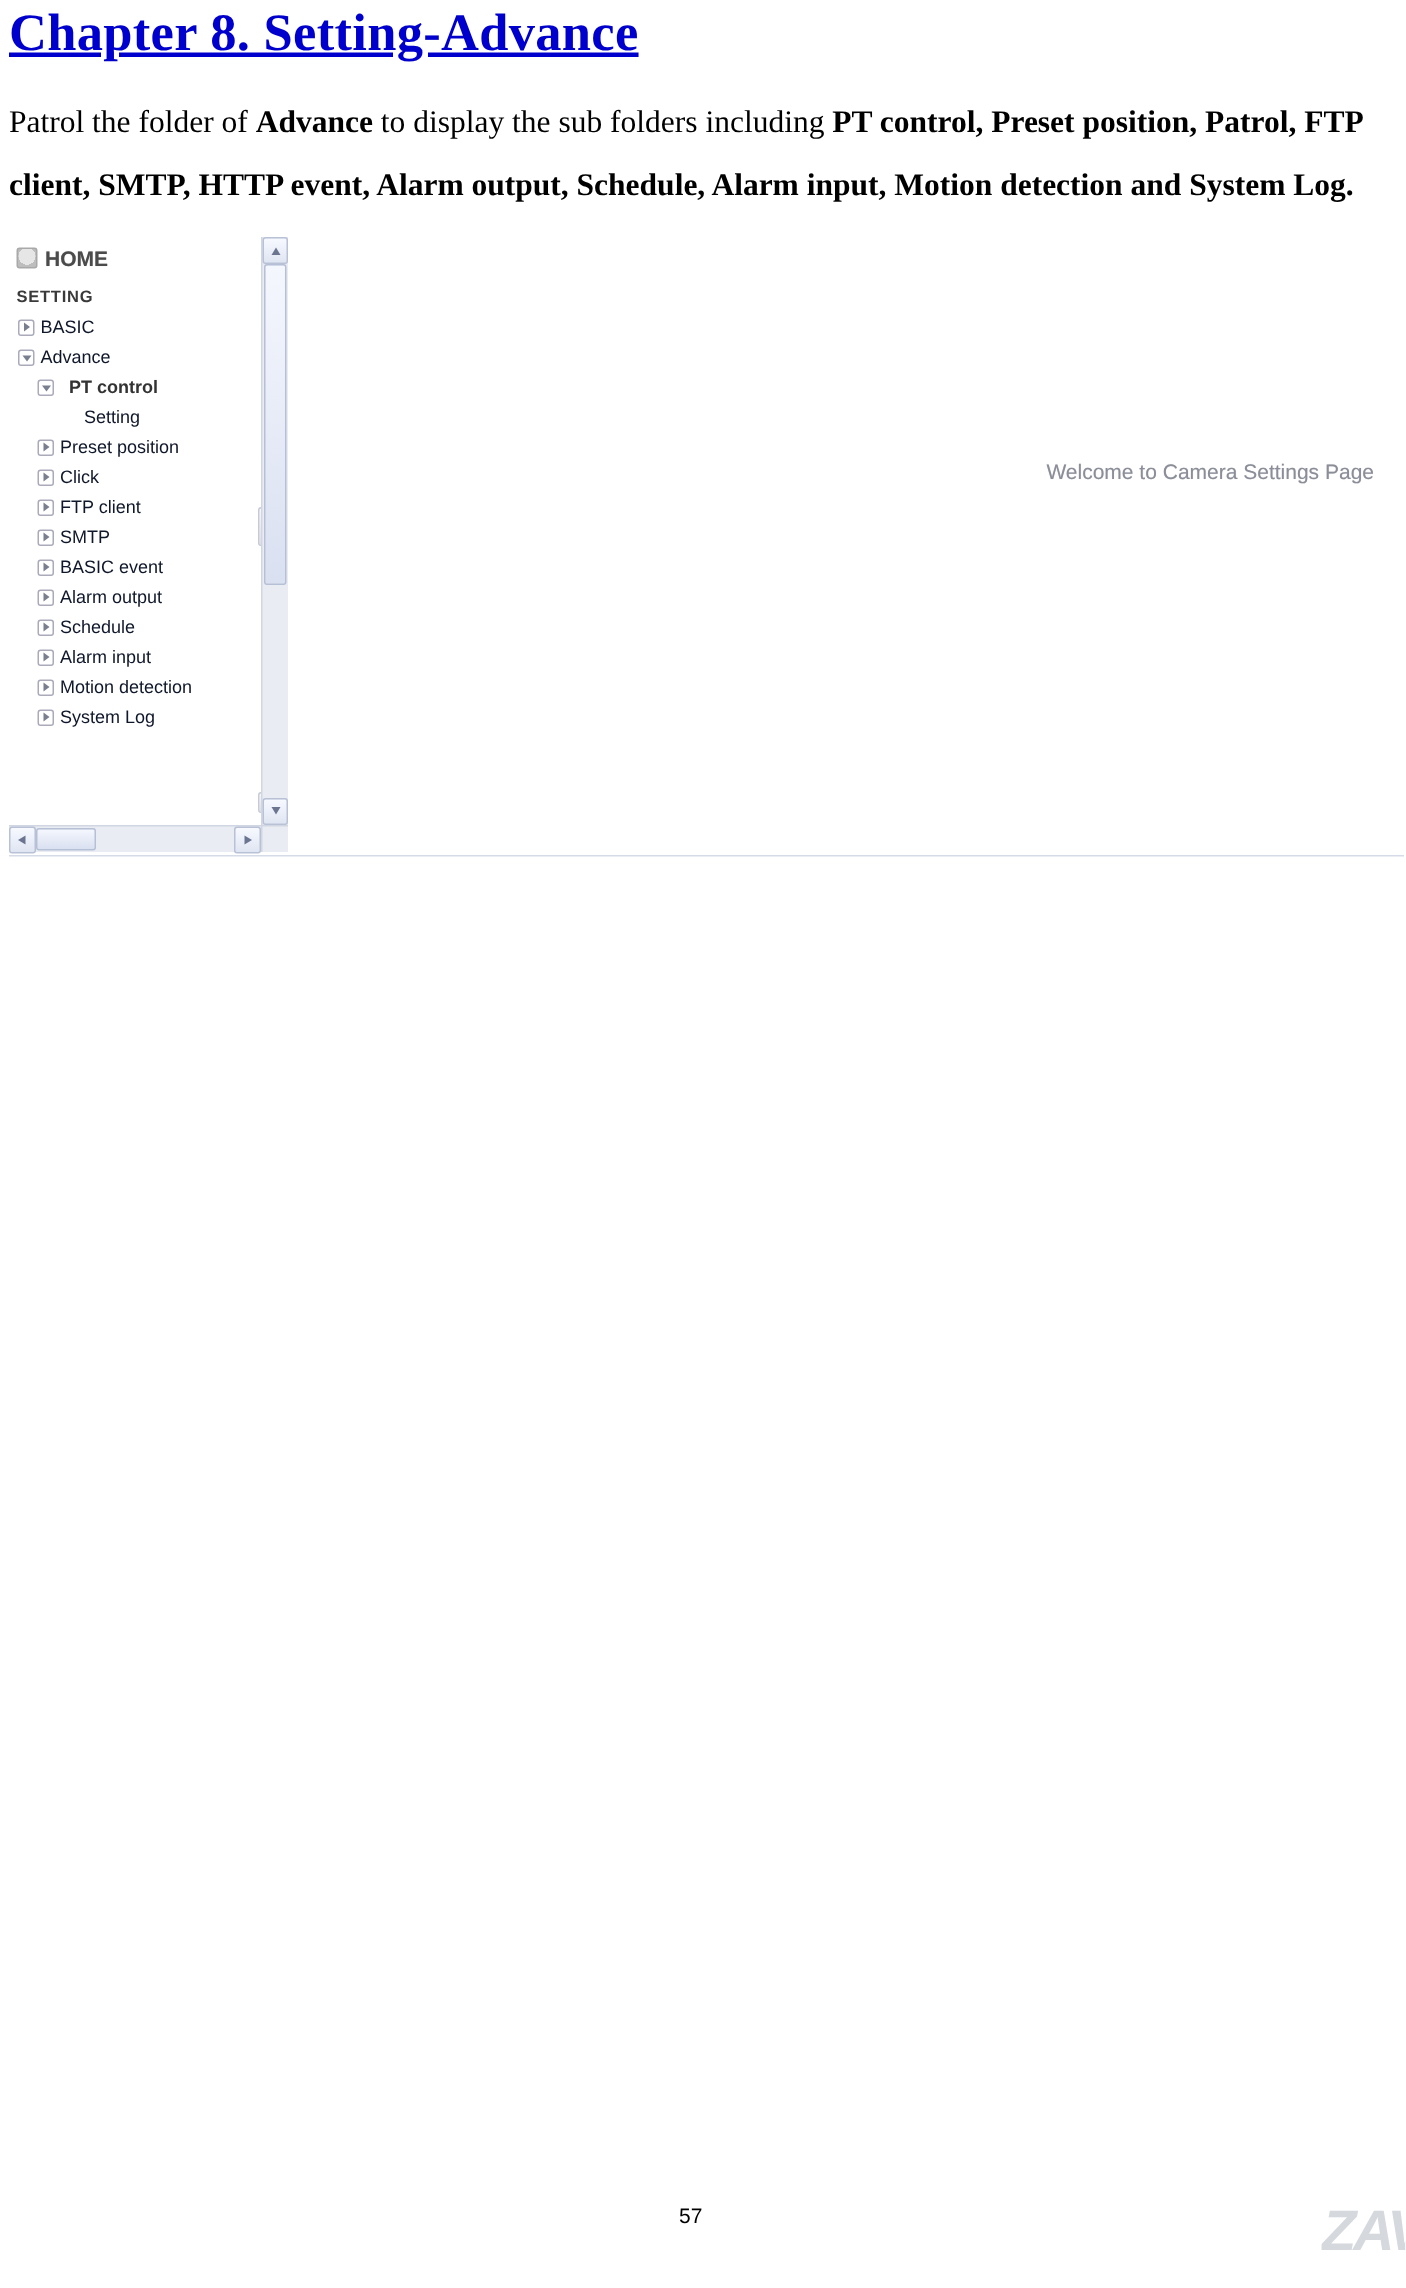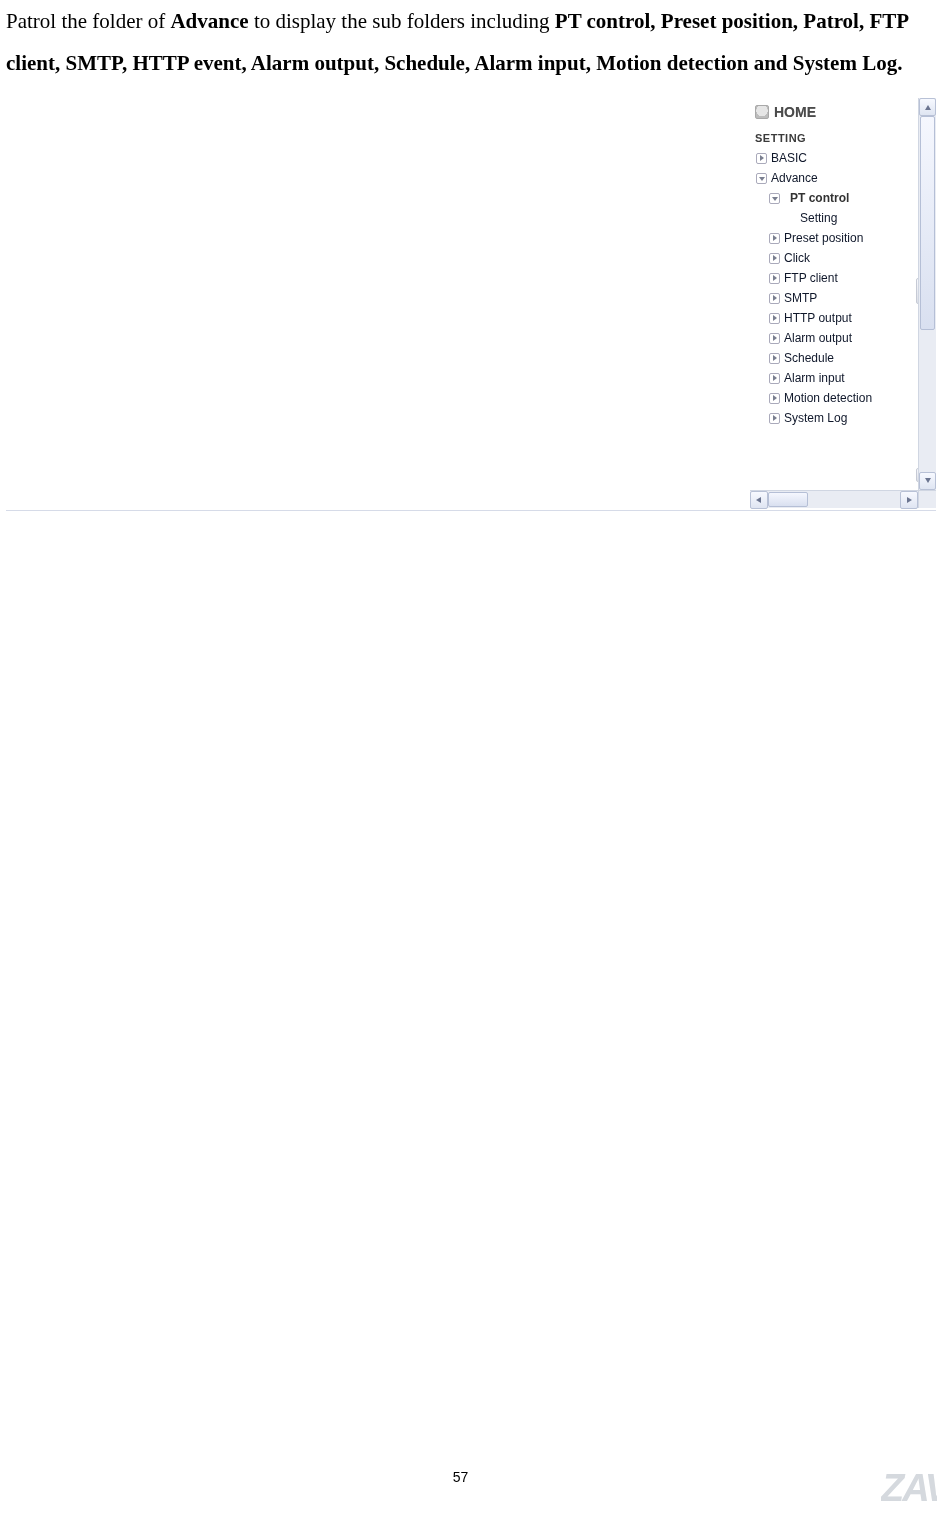--- a/index.html
+++ b/index.html
@@ -35,21 +35,20 @@
   
   .screenshot {
     width: 930px;
     border-bottom: 1px solid #d6dbe8;
     position: relative;
     display: flex;
     background: #fff;
     font-family: Arial, Helvetica, sans-serif;
     color: #5a5a5a;
     padding-bottom: 2px;
-    justify-content: flex-end;
   }
   
   .sidebar-wrap {
     width: 186px;
     position: relative;
     border-right: 0;
   }
   .sidebar {
     width: 166px;
     background: #fff;
@@ -266,20 +265,21 @@
     overflow:hidden;
     width: 56px;
     text-align:left;
     height:44px;
   }
 </style>
 </head>
 <body>
 
 <div class="page">
+  <h1 class="chapter-title">Chapter 8. Setting-Advance</h1>
 
   <p class="intro">
     <span>Patrol the folder of </span><span class="bold">Advance</span><span> to display the sub folders including </span><span class="bold">PT control, Preset position, Patrol, FTP client, SMTP, HTTP event, Alarm output, Schedule, Alarm input, Motion detection and System Log.</span>
   </p>
 
   <div class="screenshot">
     <div class="sidebar-wrap">
       <div class="sidebar-wrap-inner">
         <div class="sidebar">
           <div class="home-row">
@@ -316,21 +316,21 @@
                 <div class="tree-item level2">
                   <span class="toggle-icon"></span>
                   <span>FTP client</span>
                 </div>
                 <div class="tree-item level2">
                   <span class="toggle-icon"></span>
                   <span>SMTP</span>
                 </div>
                 <div class="tree-item level2">
                   <span class="toggle-icon"></span>
-                  <span>HTTP output</span>
+                  <span>BASIC event</span>
                 </div>
                 <div class="tree-item level2">
                   <span class="toggle-icon"></span>
                   <span>Alarm output</span>
                 </div>
                 <div class="tree-item level2">
                   <span class="toggle-icon"></span>
                   <span>Schedule</span>
                 </div>
                 <div class="tree-item level2">
@@ -363,17 +363,20 @@
           <div class="btn left"></div>
           <div class="track">
             <div class="thumb"></div>
           </div>
           <div class="btn right"></div>
         </div>
         <div class="hscroll-corner"></div>
       </div>
     </div>
 
+    <div class="content-pane">
+      <div class="welcome-text">Welcome to Camera Settings Page</div>
+    </div>
   </div>
 </div>
 
 <div class="page-number">57</div>
 <div class="watermark">ZAV</div>
 
 </body></html>

